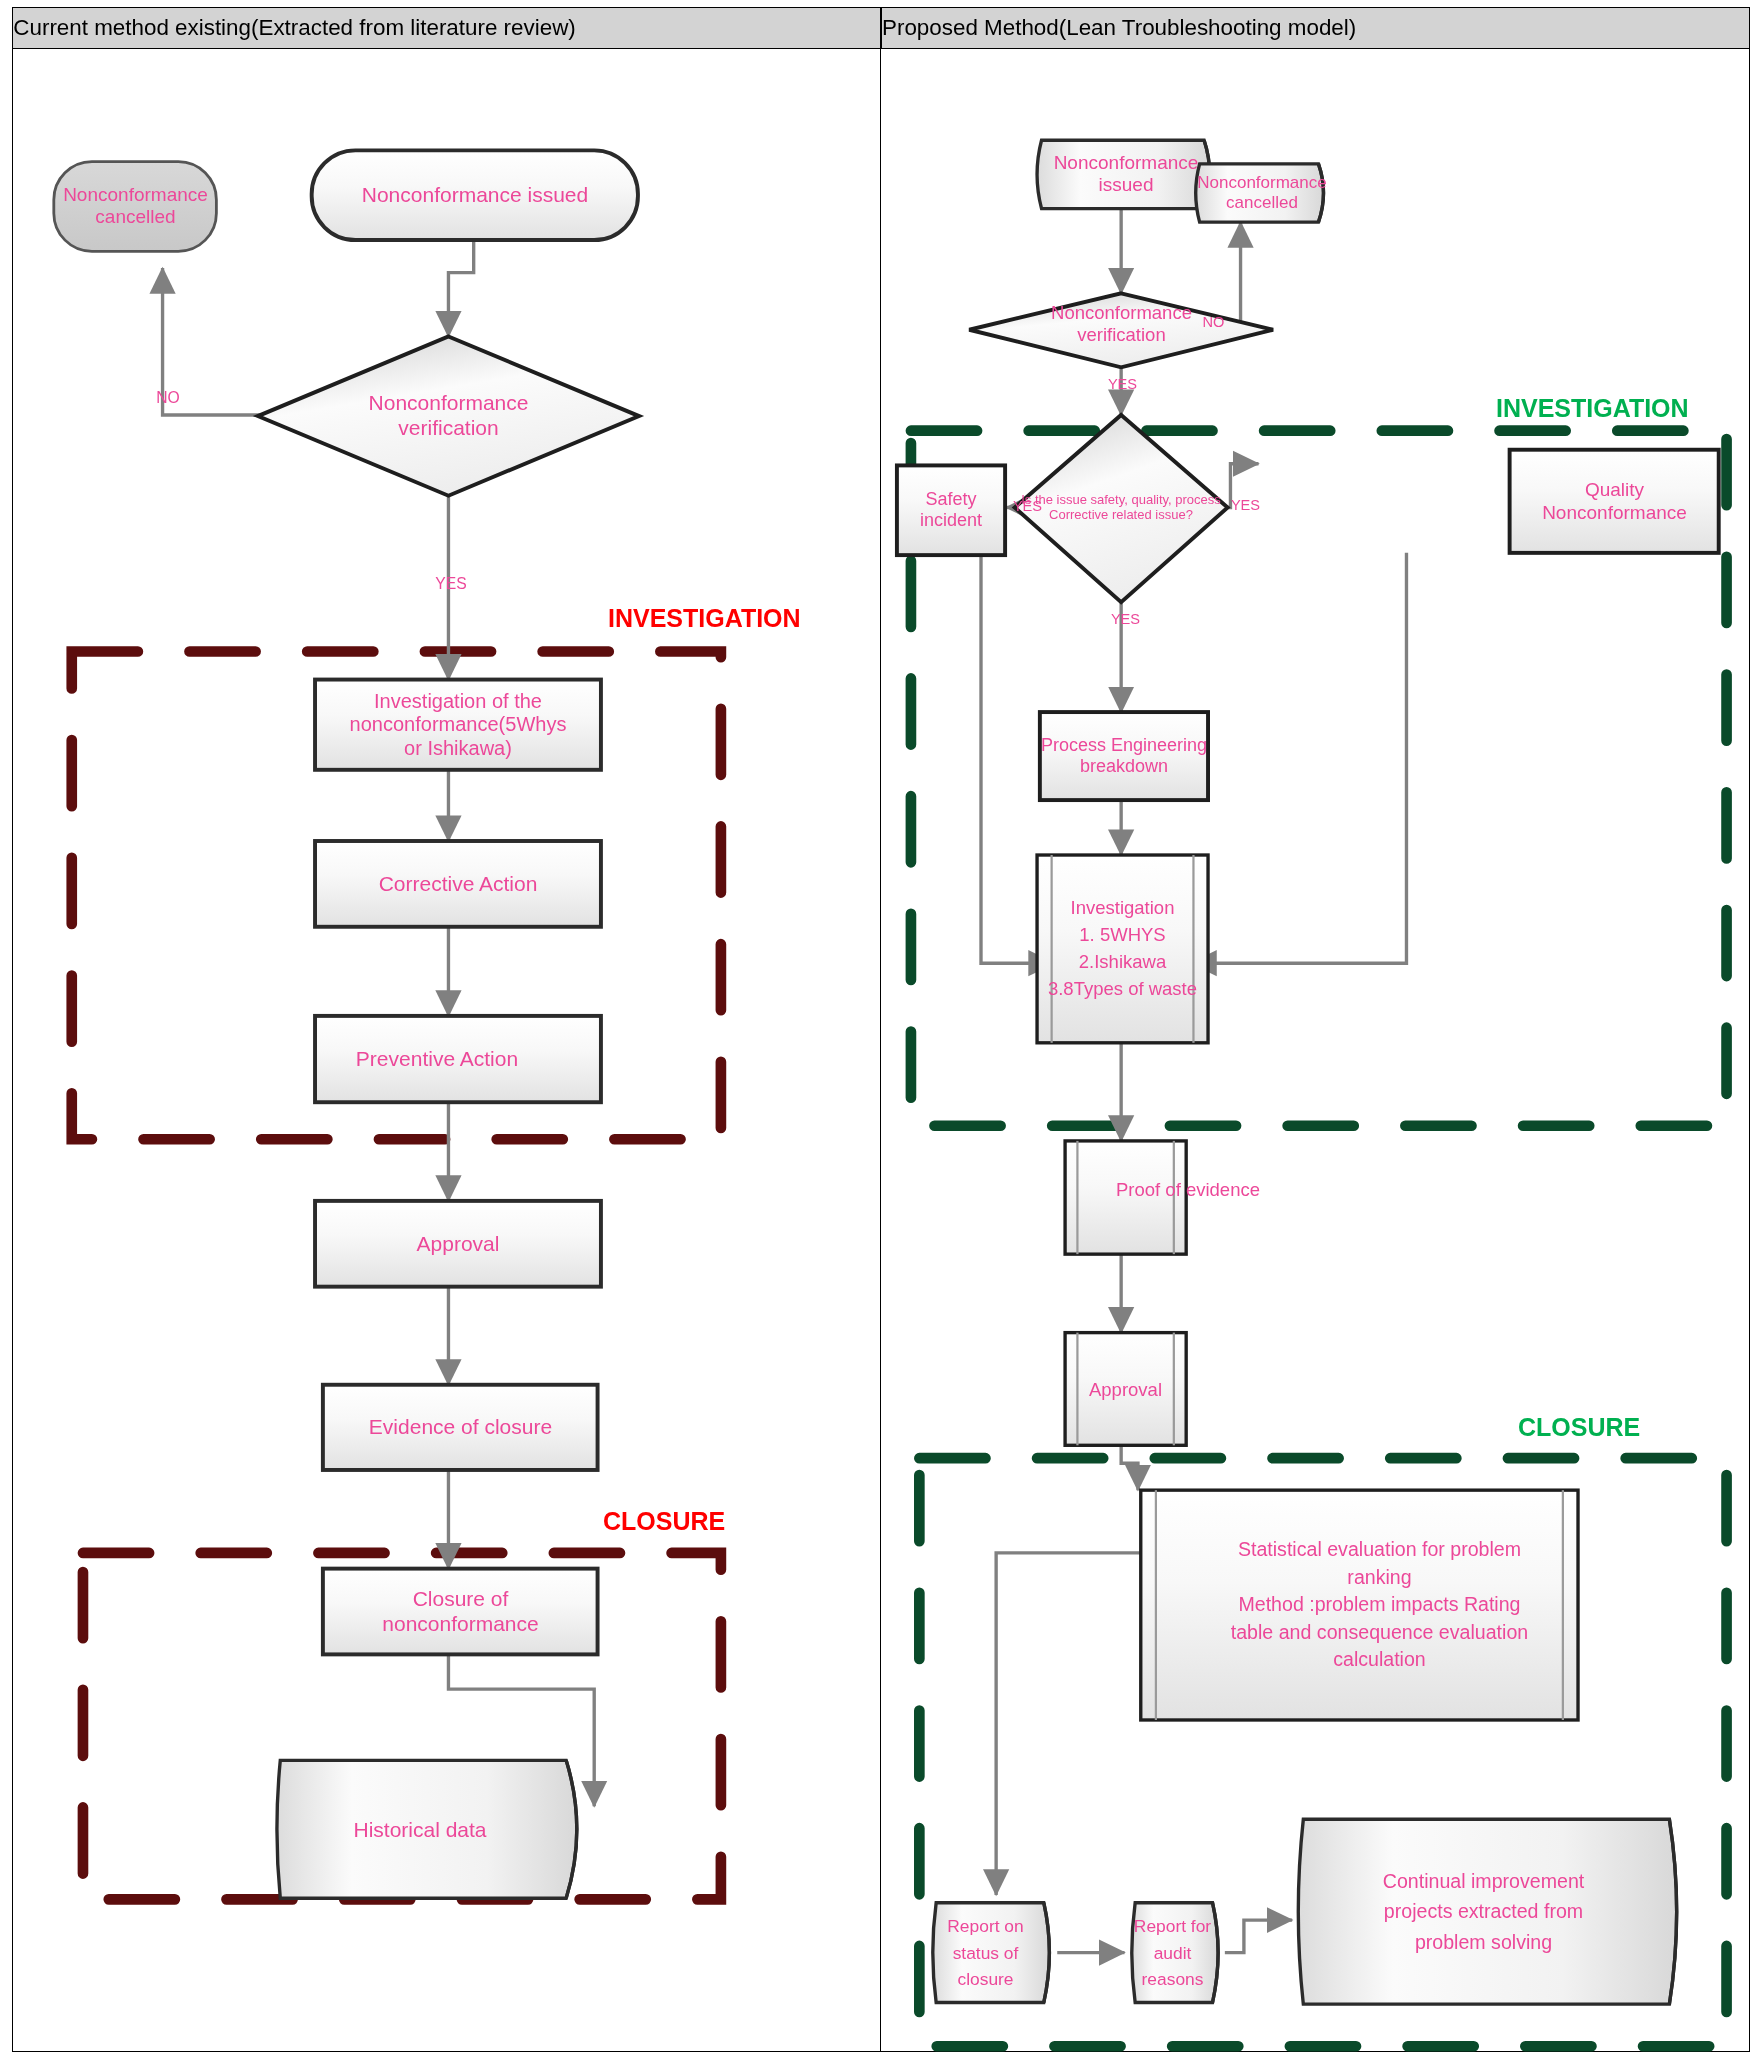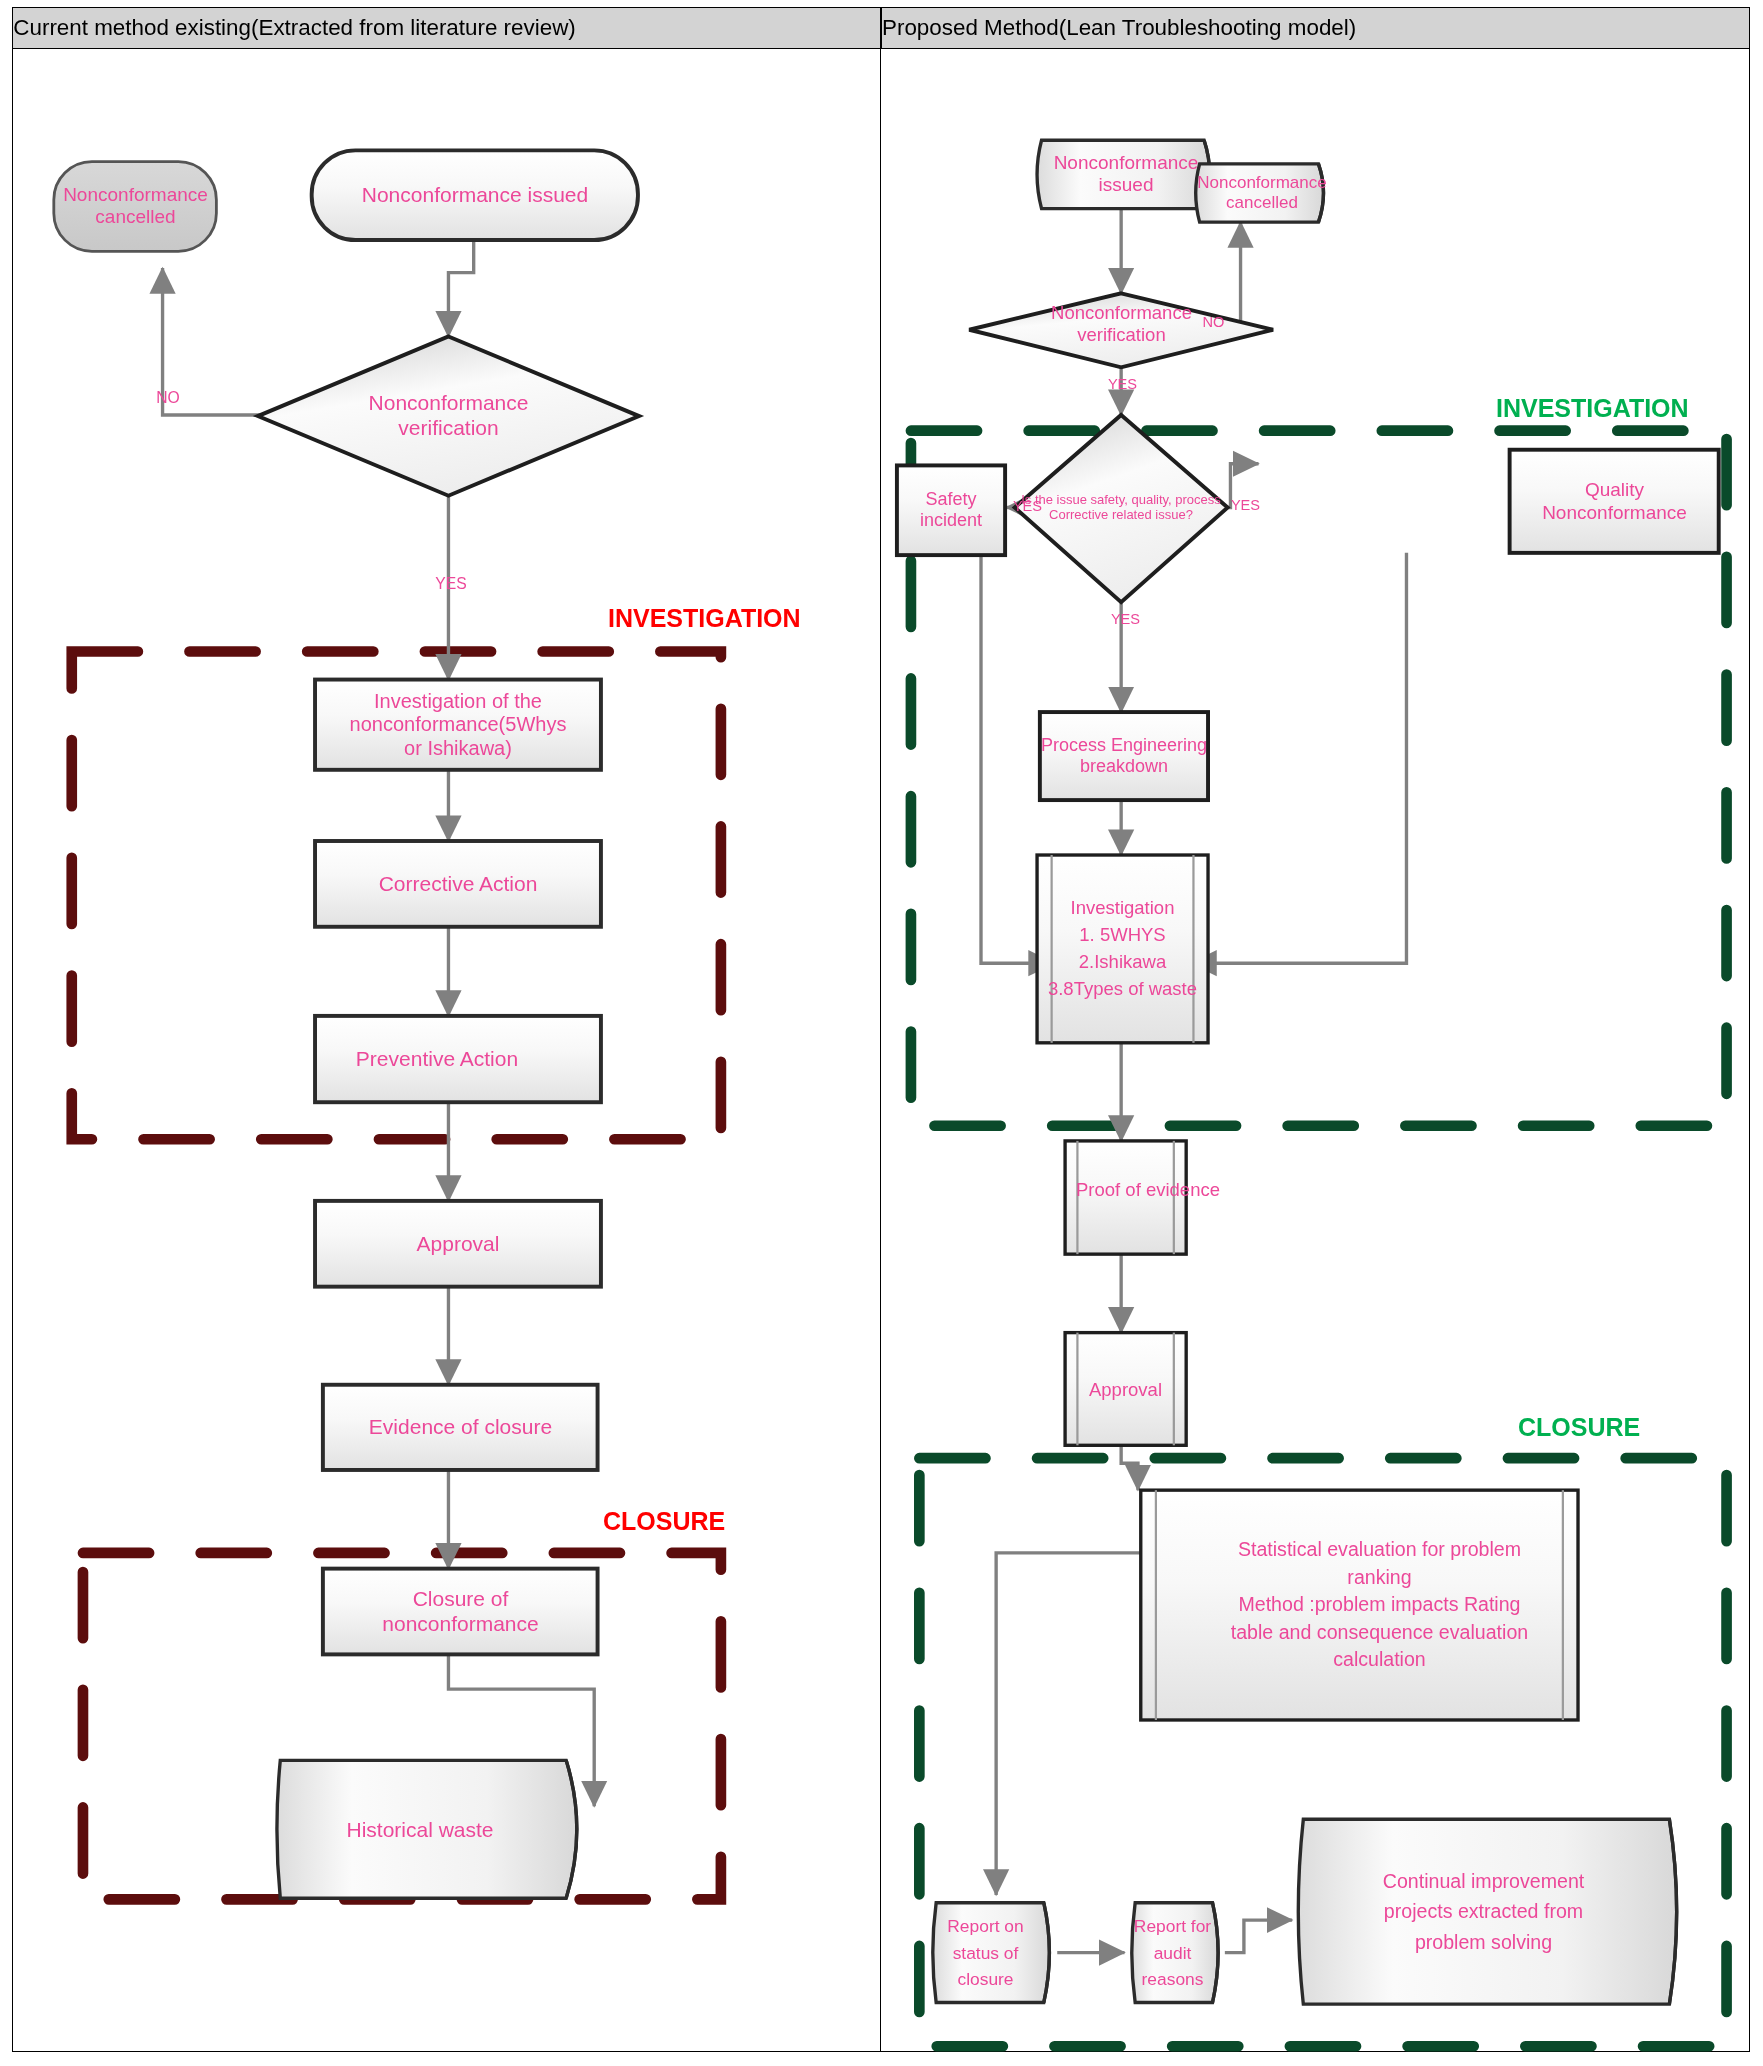--- a/index.html
+++ b/index.html
@@ -246,21 +246,21 @@
 verification</div>
   <div class="lbl" style="left:315px;top:680px;width:286px;height:90px;font-size:20px;white-space:pre-line;">Investigation of the
 nonconformance(5Whys
 or Ishikawa)</div>
   <div class="lbl" style="left:315px;top:841px;width:286px;height:86px;font-size:21px;white-space:pre-line;">Corrective Action</div>
   <div class="lbl" style="left:315px;top:1016px;width:244px;height:86px;font-size:21px;white-space:pre-line;">Preventive Action</div>
   <div class="lbl" style="left:315px;top:1201px;width:286px;height:86px;font-size:21px;white-space:pre-line;">Approval</div>
   <div class="lbl" style="left:323px;top:1385px;width:275px;height:85px;font-size:21px;white-space:pre-line;">Evidence of closure</div>
   <div class="lbl" style="left:323px;top:1569px;width:275px;height:86px;font-size:21px;white-space:pre-line;">Closure of
 nonconformance</div>
-  <div class="lbl" style="left:280px;top:1761px;width:280px;height:138px;font-size:21px;white-space:pre-line;">Historical waste</div>
+  <div class="lbl" style="left:280px;top:1761px;width:280px;height:138px;font-size:21px;white-space:pre-line;">Historical data</div>
 
   <div class="lbl" style="left:143px;top:387px;width:50px;height:22.4px;font-size:15.7px;">NO</div>
   <div class="lbl" style="left:426px;top:573px;width:50px;height:22.4px;font-size:15.7px;">YES</div>
 
   <div class="zone-title" style="left:608px;top:604px;font-size:25px;color:#ff0000;">INVESTIGATION</div>
   <div class="zone-title" style="left:603px;top:1507px;font-size:25px;color:#ff0000;">CLOSURE</div>
 
   <div class="lbl" style="left:1042px;top:140px;width:168px;height:68px;font-size:19px;white-space:pre-line;">Nonconformance issued</div>
   <div class="lbl" style="left:1200px;top:164px;width:124px;height:58px;font-size:17px;white-space:pre-line;">Nonconformance
 cancelled</div>
@@ -271,21 +271,21 @@
   <div class="lbl" style="left:897px;top:465px;width:108px;height:90px;font-size:18px;white-space:pre-line;">Safety
 incident</div>
   <div class="lbl" style="left:1510px;top:450px;width:209px;height:103px;font-size:19px;white-space:pre-line;">Quality
 Nonconformance</div>
   <div class="lbl" style="left:1040px;top:712px;width:168px;height:88px;font-size:18px;white-space:pre-line;">Process Engineering
 breakdown</div>
   <div class="lbl" style="left:1040px;top:855px;width:165px;height:188px;font-size:18.5px;white-space:pre-line;line-height:1.45;">Investigation
 1.  5WHYS
 2.Ishikawa
 3.8Types of waste</div>
-  <div class="lbl" style="left:1076px;top:1141px;width:144px;height:97px;font-size:18.5px;white-space:pre-line;">Proof of evidence</div>
+  <div class="lbl" style="left:1116px;top:1141px;width:144px;height:97px;font-size:18.5px;white-space:pre-line;">Proof of evidence</div>
   <div class="lbl" style="left:1065px;top:1333px;width:121px;height:113px;font-size:18.5px;white-space:pre-line;">Approval</div>
   <div class="lbl" style="left:1156px;top:1490px;width:447px;height:230px;font-size:19.6px;white-space:pre-line;line-height:1.4;">Statistical evaluation for problem
 ranking
 Method :problem impacts Rating
 table and consequence evaluation
 calculation</div>
   <div class="lbl" style="left:932px;top:1903px;width:107px;height:100px;font-size:17.4px;white-space:pre-line;line-height:1.55;">Report on
 status of
 closure</div>
   <div class="lbl" style="left:1131px;top:1903px;width:83px;height:100px;font-size:17.4px;white-space:pre-line;line-height:1.55;">Report for

